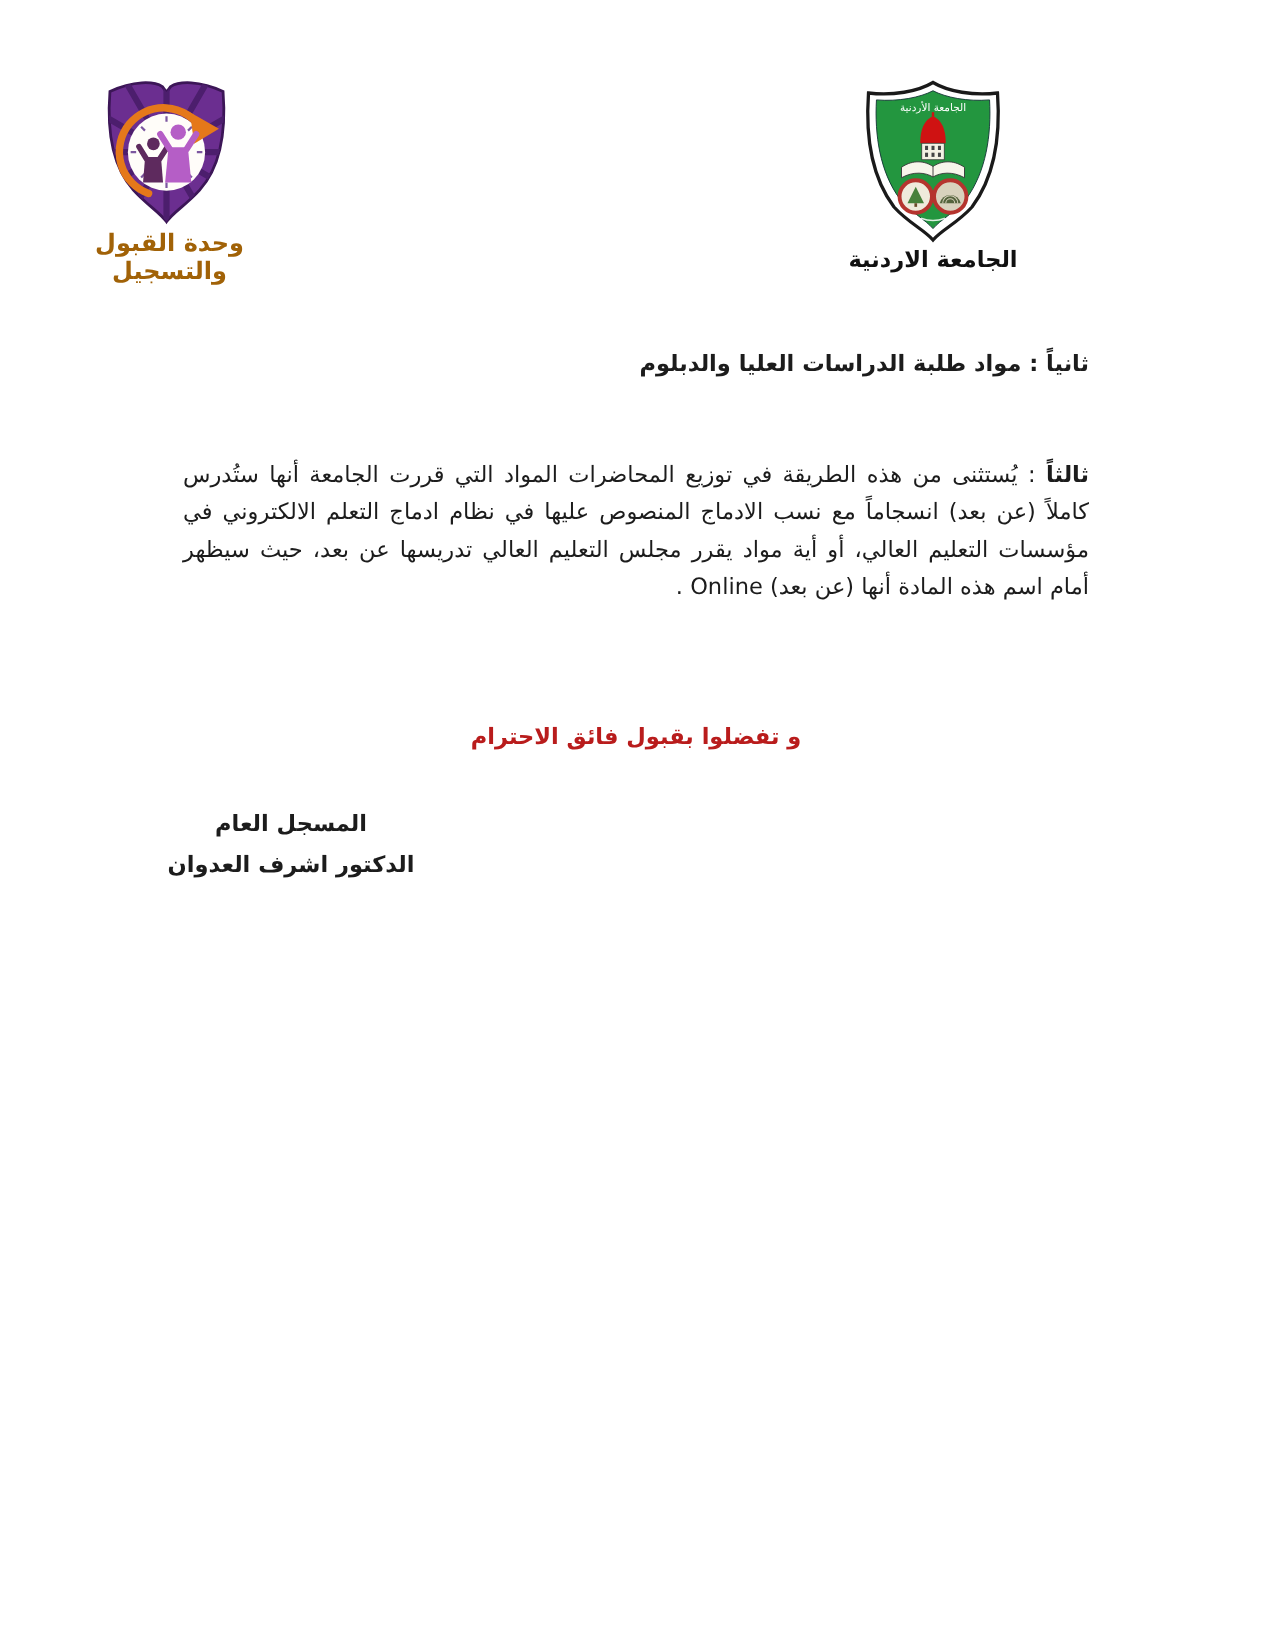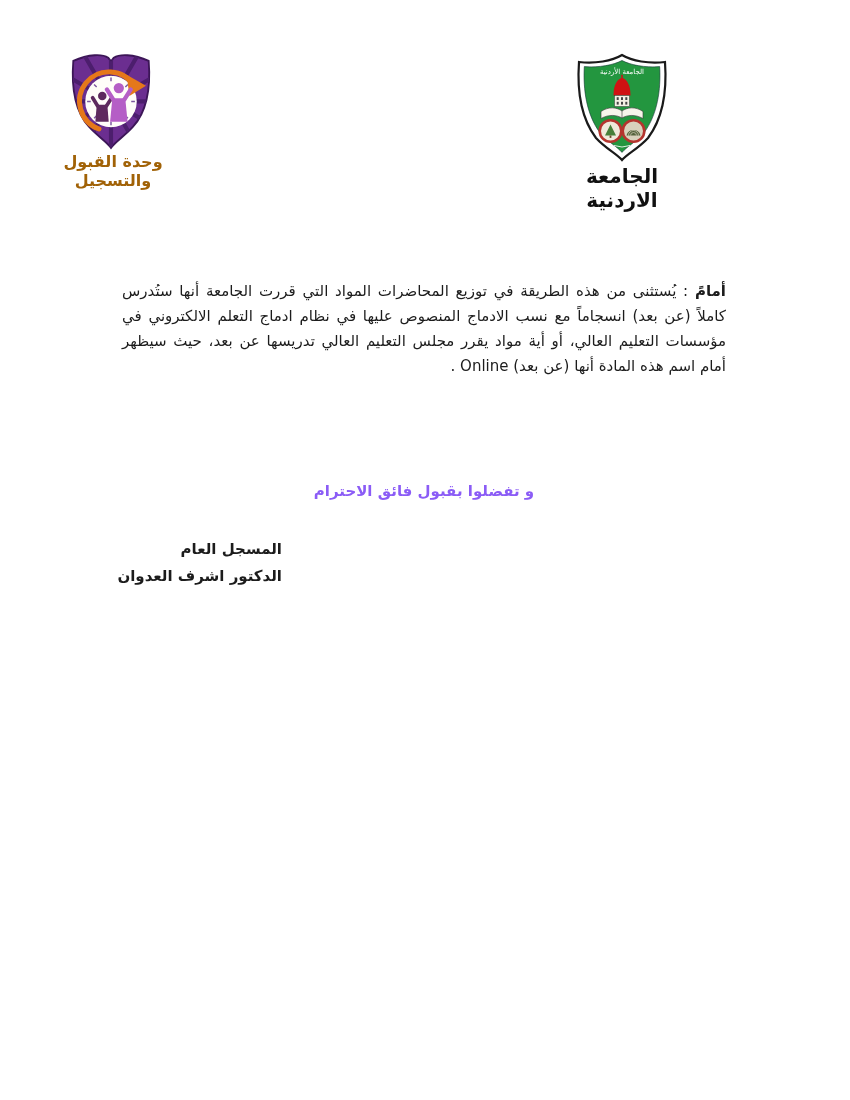--- a/index.html
+++ b/index.html
@@ -14,46 +14,46 @@
   
   .logo-left{position:absolute;left:64px;top:49px;width:94px;height:103px;}
   .logo-right{position:absolute;left:572px;top:52px;width:100px;height:112px;}
   .caption-left{
     position:absolute;left:26px;top:152px;width:174px;
     text-align:center;font-size:16px;font-weight:bold;color:#a16207;
     direction:rtl;
   }
   .caption-right{
     position:absolute;left:558px;top:164px;width:128px;
-    text-align:center;font-size:20px;font-weight:bold;color:#111;
+    text-align:center;font-size:15px;font-weight:bold;color:#111;
     direction:rtl;
   }
   
   .content{
     position:absolute;top:230px;left:122px;width:604px;
     direction:rtl;
     font-size:15px;line-height:25px;
     text-align:justify;
     color:#1c1c1c;
   }
   .content p{margin:0;}
   .sec-heading{font-weight:bold;}
   .sec-third{margin-top:49px !important;}
   .sec-third .lbl{font-weight:bold;}
   .closing{
     position:absolute;top:482px;left:122px;width:604px;
     direction:rtl;text-align:center;
-    font-size:15px;font-weight:bold;color:#8b5cf6;
+    font-size:15px;font-weight:bold;color:#b91c1c;
   }
   .signature{
     position:absolute;top:536px;left:106px;width:176px;
     direction:rtl;text-align:center;
     font-size:15px;font-weight:bold;line-height:27px;color:#1c1c1c;
   }
-  .signature p{margin:0;text-align:right;}
+  .signature p{margin:0;}
 </style>
 </head>
 <body>
 
 <div class="page">
 
   <svg class="logo-left" viewBox="0 0 100 112" aria-hidden="true">
     <defs>
       <clipPath id="pshield">
         <path d="M9,13 C26,5 41,5.5 47,9.5 L50,13.5 L53,9.5 C59,5.5 74,5 91,13 C93.5,45 88,69 74,84.5 C64,95.5 55.5,100 50,107.5 C44.5,100 36,95.5 26,84.5 C12,69 6.5,45 9,13 Z"></path>
@@ -97,21 +97,22 @@
     <polygon points="38.5,72.5 33,83.5 44,83.5" fill="#47803a"></polygon>
     <rect x="37.6" y="83.5" width="1.8" height="2.4" fill="#6b4b2a"></rect>
     <circle cx="61.5" cy="79" r="10.8" fill="#d8d2bd" stroke="#b5342e" stroke-width="2.6"></circle>
     <path d="M54.5,83.5 A7.2,7.2 0 0 1 68.5,83.5 Z" fill="#54633c"></path>
     <path d="M56.5,83.5 A5,5 0 0 1 66.5,83.5 M58.5,83.5 A3,3 0 0 1 64.5,83.5" stroke="#d8d2bd" stroke-width="0.7" fill="none"></path>
     <path d="M42,93.5 q8,3 16,0" stroke="#ffffff" stroke-width="1" fill="none" opacity="0.85"></path>
   </svg>
   <div class="caption-right">الجامعة الاردنية</div>
 
   <div class="content">
-    <p class="sec-third"><span class="lbl">أمامً</span><span> : يُستثنى من هذه الطريقة في توزيع المحاضرات المواد التي قررت الجامعة أنها ستُدرس كاملاً (عن بعد) انسجاماً مع نسب الادماج المنصوص عليها في نظام ادماج التعلم الالكتروني في مؤسسات التعليم العالي، أو أية مواد يقرر مجلس التعليم العالي تدريسها عن بعد، حيث سيظهر أمام اسم هذه المادة أنها (عن بعد) Online .</span></p>
+    <p class="sec-heading">ثانياً : مواد طلبة الدراسات العليا والدبلوم</p>
+    <p class="sec-third"><span class="lbl">ثالثاً</span><span> : يُستثنى من هذه الطريقة في توزيع المحاضرات المواد التي قررت الجامعة أنها ستُدرس كاملاً (عن بعد) انسجاماً مع نسب الادماج المنصوص عليها في نظام ادماج التعلم الالكتروني في مؤسسات التعليم العالي، أو أية مواد يقرر مجلس التعليم العالي تدريسها عن بعد، حيث سيظهر أمام اسم هذه المادة أنها (عن بعد) Online .</span></p>
   </div>
 
   <div class="closing">و تفضلوا بقبول فائق الاحترام</div>
 
   <div class="signature">
     <p>المسجل العام</p>
     <p>الدكتور اشرف العدوان</p>
   </div>
 
 </div>

